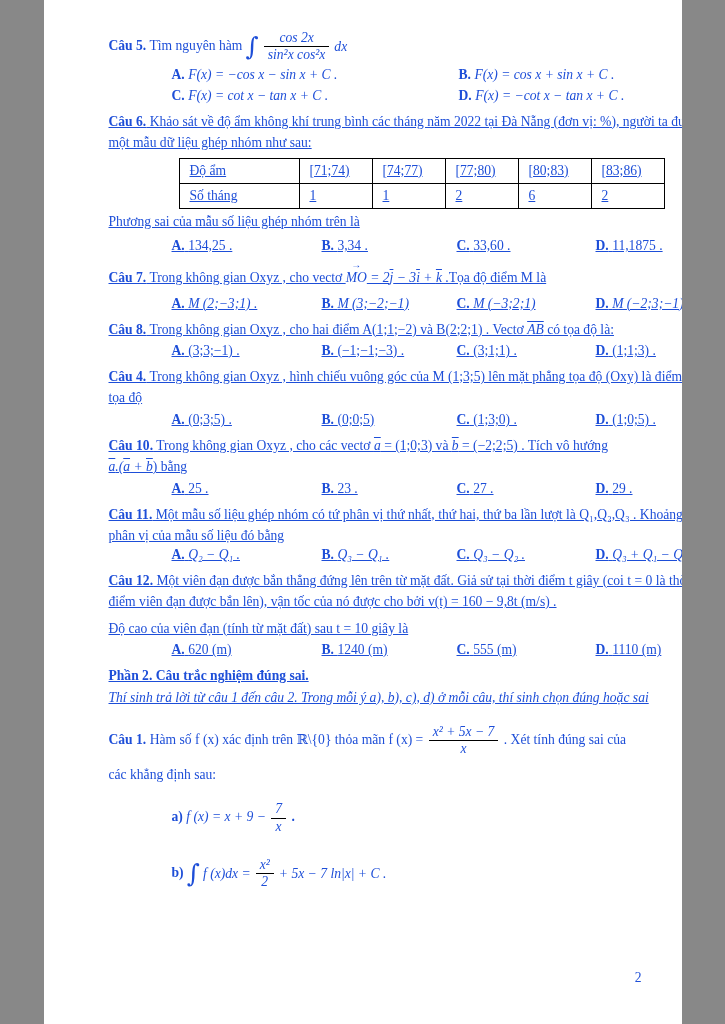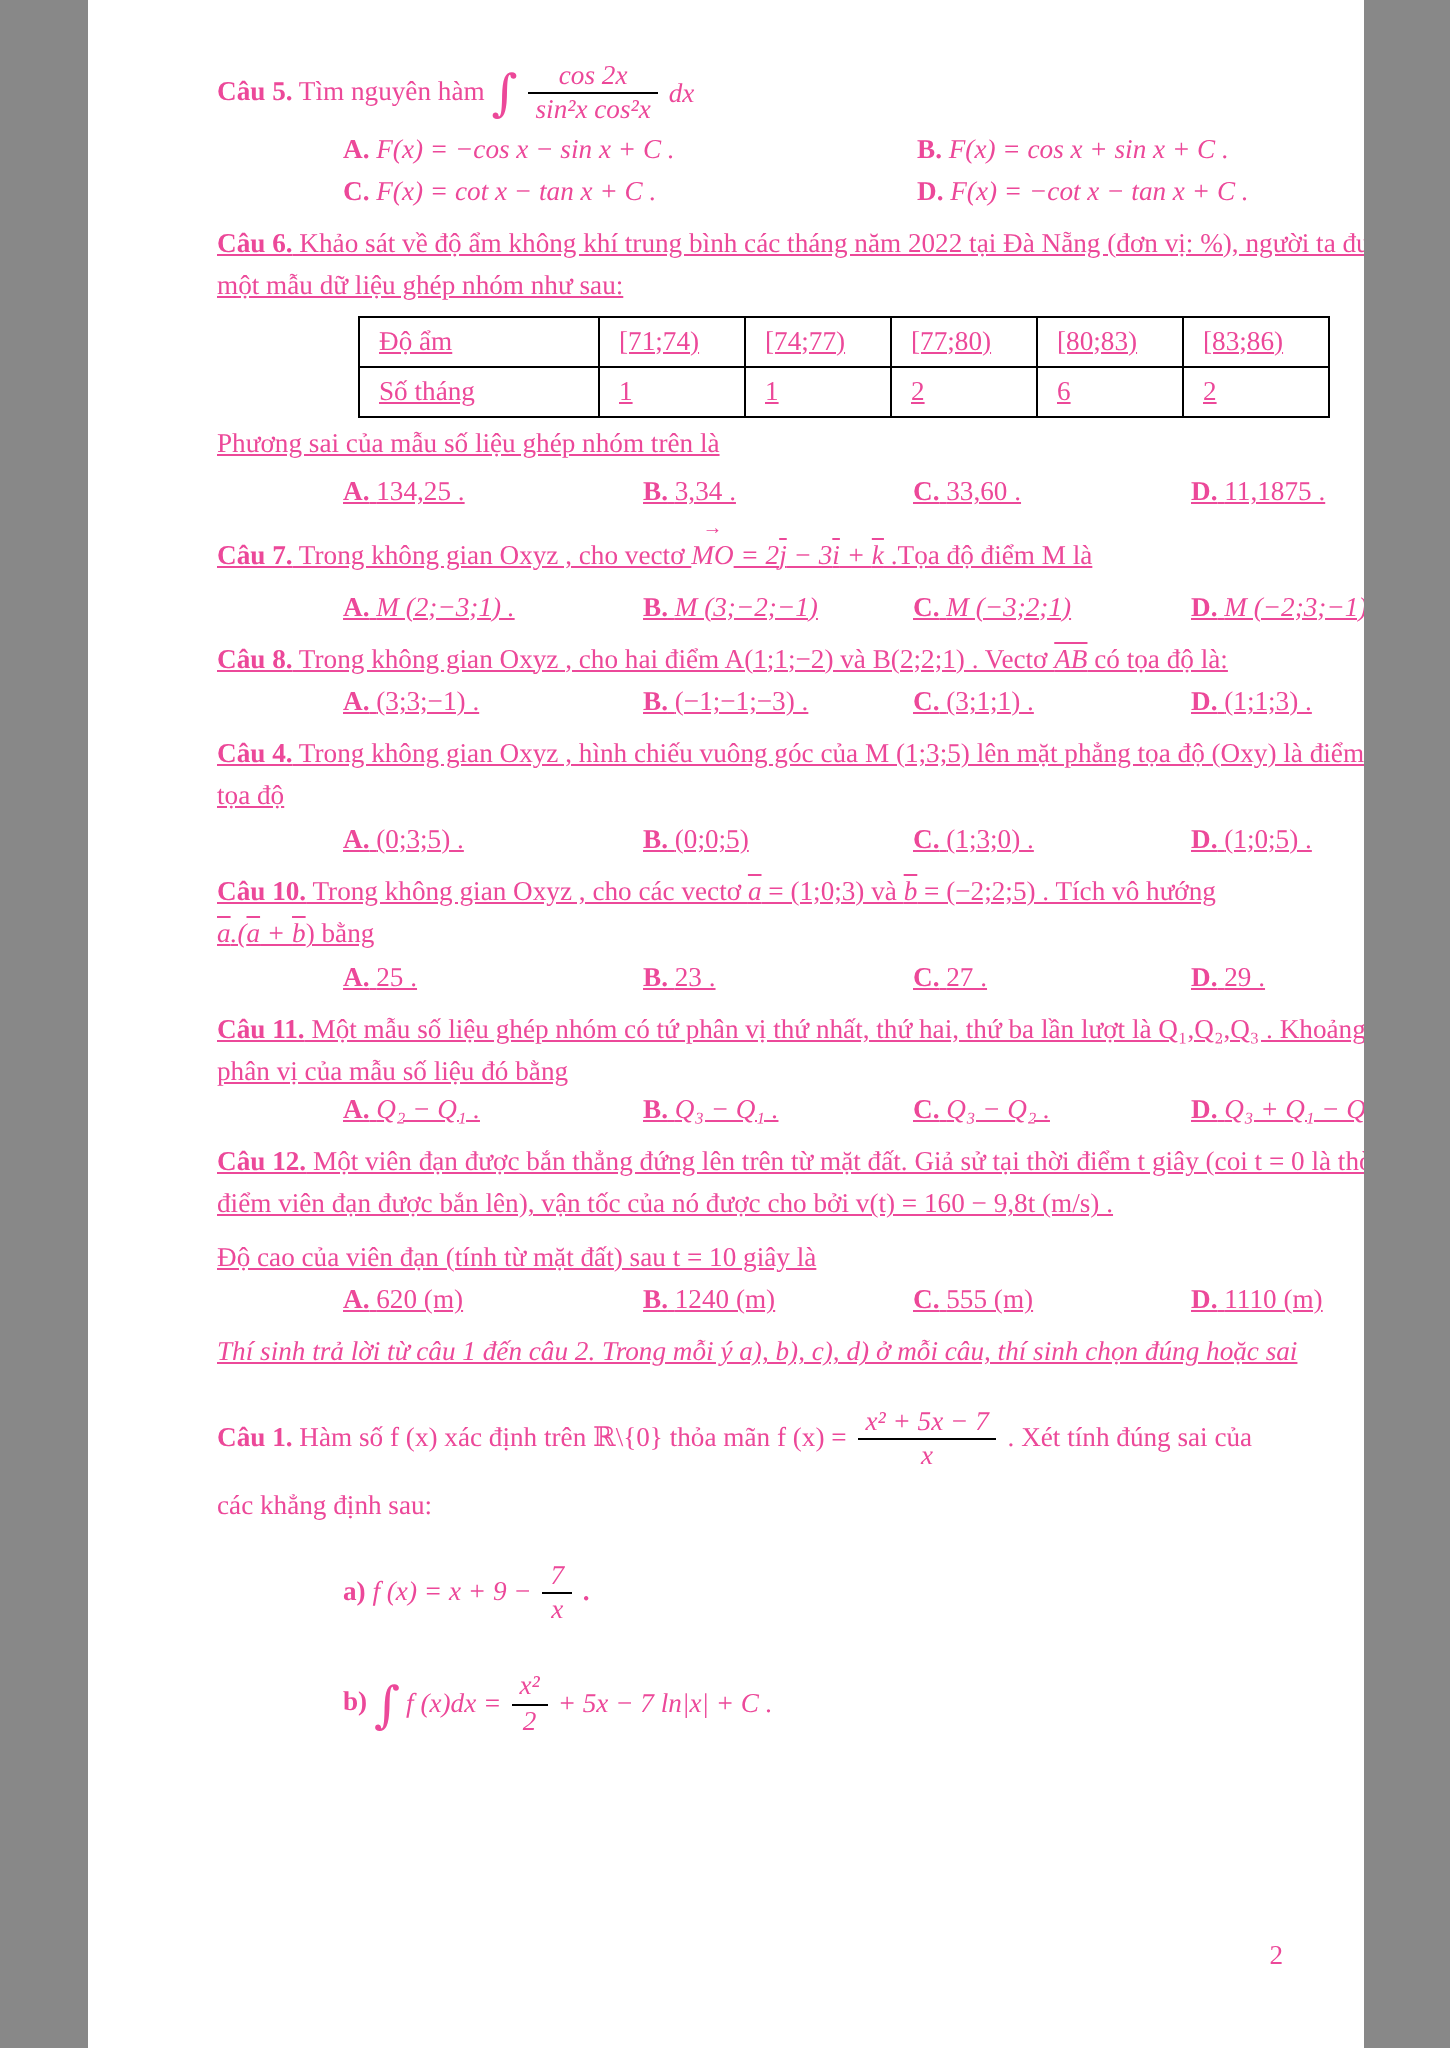--- a/index.html
+++ b/index.html
@@ -4,21 +4,21 @@
 <style>
   * { margin:0; padding:0; box-sizing:border-box; }
   html,body { background:#888; }
   .page {
     position:relative;
     width:638px; height:1024px;
     margin:0 auto;
     background:#ffffff;
     font-family:"Liberation Serif","DejaVu Serif",serif;
     font-size:13.6px;
-    color:#ec4899;
+    color:#1d4ed8;
     overflow:hidden;
   }
   .content {
     position:absolute; left:65px; top:30px; width:598px;
   }
   p { line-height:1.58; }
   .b { font-weight:bold; }
   .i { font-style:italic; }
   .fm { font-style:italic; }
   .fv { font-style:normal; }
@@ -176,20 +176,21 @@
       <p style="margin-top:5px;">Độ cao của viên đạn (tính từ mặt đất) sau t = 10 giây là</p>
       <div class="opts4">
         <span class="opt"><span class="b">A.</span> <span class="fv">620 (m)</span></span>
         <span class="opt"><span class="b">B.</span> <span class="fv">1240 (m)</span></span>
         <span class="opt"><span class="b">C.</span> <span class="fv">555 (m)</span></span>
         <span class="opt"><span class="b">D.</span> <span class="fv">1110 (m)</span></span>
       </div>
     </div>
 
     <div class="qblock">
+      <p class="b">Phần 2. Câu trắc nghiệm đúng sai.</p>
       <p class="i">Thí sinh trả lời từ câu 1 đến câu 2. Trong mỗi ý a), b), c), d) ở mỗi câu, thí sinh chọn đúng hoặc sai</p>
     </div>
 
     <div style="margin-top:16px;">
       <p>
         <span class="b">Câu 1.</span><span> Hàm số f (x) xác định trên ℝ\{0} thỏa mãn f (x) = </span><span class="frac"><span class="fn">x² + 5x − 7</span><span class="fd">x</span></span><span> . Xét tính đúng sai của</span>
       </p>
       <p style="margin-top:6px;">các khẳng định sau:</p>
 
       <p class="item">

